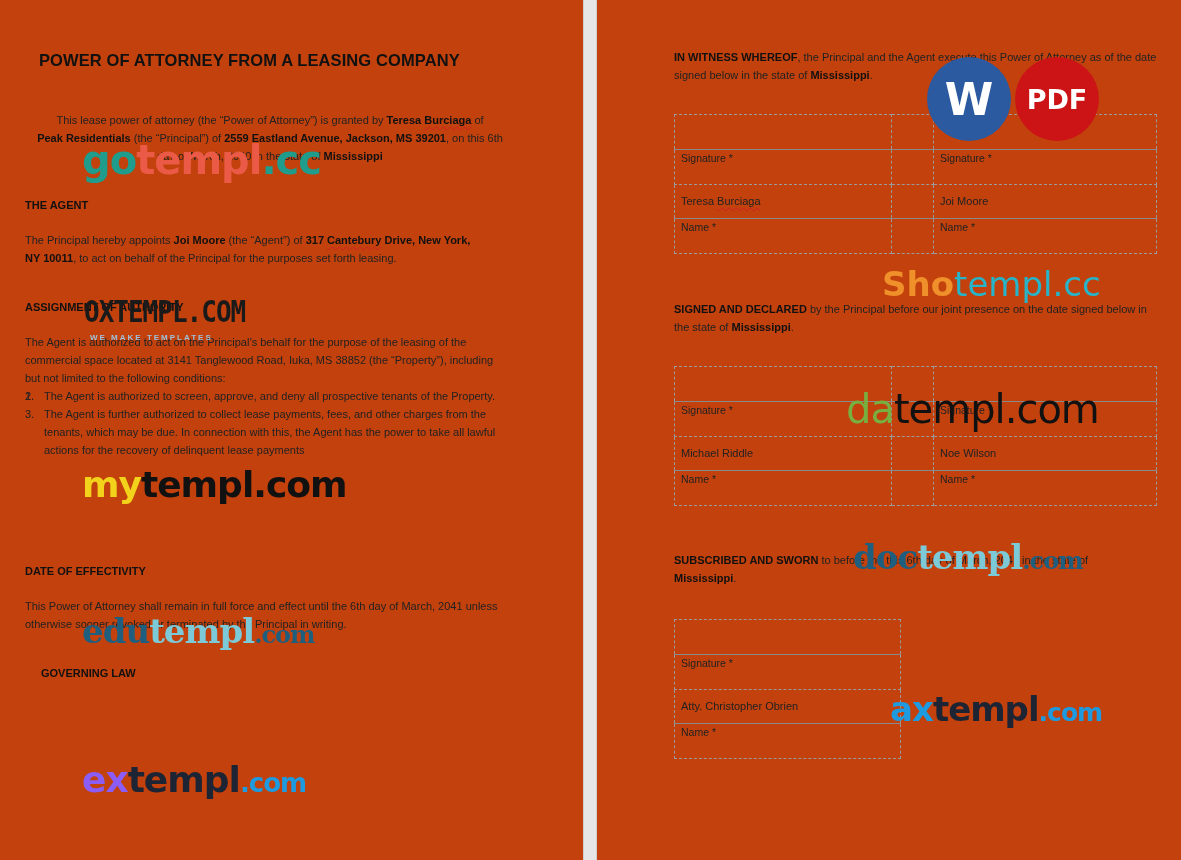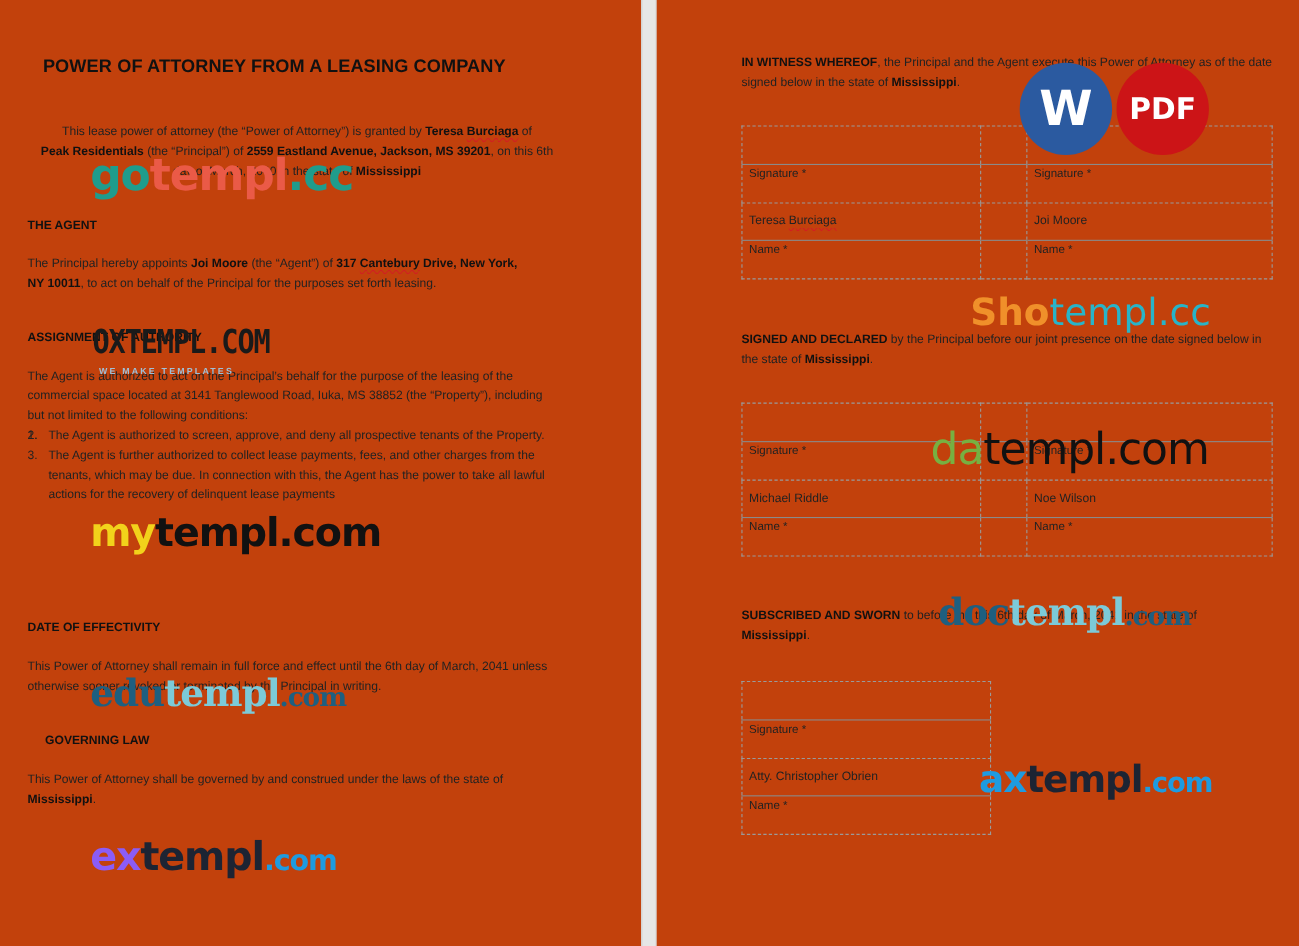--- a/index.html
+++ b/index.html
@@ -99,23 +99,20 @@
       <li><span class="num">1.</span></li>
       <li><span class="num">2.</span><span>The Agent is authorized to screen, approve, and deny all prospective tenants of the Property.</span></li>
       <li><span class="num">3.</span><span>The Agent is further authorized to collect lease payments, fees, and other charges from the tenants, which may be due. In connection with this, the Agent has the power to take all lawful actions for the recovery of delinquent lease payments</span></li>
     </ol>
   </div>
 
   <div class="abs head" style="left:25px; top:565px;">DATE OF EFFECTIVITY</div>
   <div class="abs para" style="left:25px; top:597px; width:485px;">This Power of Attorney shall remain in full force and effect until the 6th day of March, 2041 unless otherwise sooner revoked or terminated by the Principal in writing.</div>
 
   <div class="abs head" style="left:25px; top:667px;margin-left:16px;">GOVERNING LAW</div>
-  <div class="abs para" style="left:25px; top:700px; width:485px;">
-    <span>This Power of Attorney shall be governed by and construed under the laws of the state of </span><b>Mississippi</b><span>.</span>
-  </div>
 </div>
 
 <div class="gutter"></div>
 
 <div class="page page-right"></div>
 
 <div class="abs para" style="left:674px; top:48px; width:490px;">
   <b>IN WITNESS WHEREOF</b><span>, the Principal and the Agent execute this Power of Attorney as of the date signed below in the state of </span><b>Mississippi</b><span>.</span>
 </div>
 

